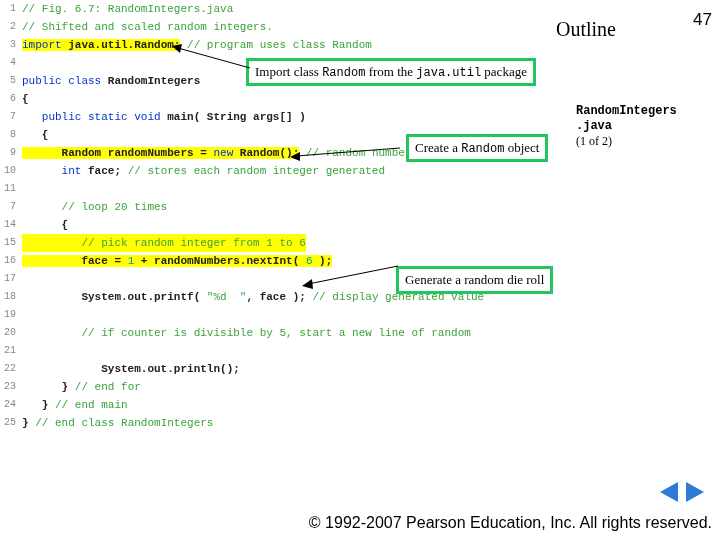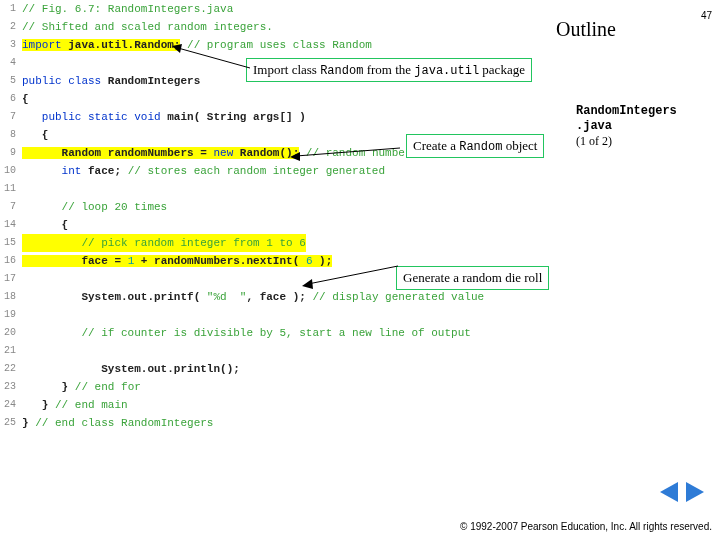--- a/index.html
+++ b/index.html
@@ -44,25 +44,25 @@
 
   .outline-title {
     position: absolute;
     top: 18px; left: 556px;
     font-family: "Times New Roman", serif;
     font-size: 20px;
   }
   .page-number {
     position: absolute;
     top: 10px; right: 8px;
-    font-size: 10px;
+    font-size: 17px;
   }
   .callout {
     position: absolute;
-    border: 1px solid #22c55e;
+    border: 3px solid #22c55e;
     background: #fff;
     font-family: "Times New Roman", serif;
     font-size: 13px;
     padding: 3px 6px;
   }
   .callout code { font-family: "Courier New", monospace; font-size: 12px; }
 
   .sidebar-info {
     position: absolute;
     top: 104px; left: 576px;
@@ -77,21 +77,21 @@
   }
 
   .arrow {
     position: absolute;
     pointer-events: none;
   }
 
   .copyright {
     position: absolute;
     bottom: 8px; right: 8px;
-    font-size: 10px;
+    font-size: 16px;
     font-family: Arial, sans-serif;
   }
 
   .nav-arrows {
     position: absolute;
     bottom: 34px; right: 14px;
   }
   .nav-tri {
     display: inline-block;
     width: 0; height: 0;
@@ -124,21 +124,21 @@
   <div class="line"><span class="gutter">9</span><span class="code"><span class="hl"><span class="id">      Random randomNumbers = </span><span class="kw">new</span><span class="id"> Random();</span></span><span class="cm"> // random number generator</span></span></div>
   <div class="line"><span class="gutter">10</span><span class="code"><span class="kw">      int</span><span class="id"> face;</span><span class="cm"> // stores each random integer generated</span></span></div>
   <div class="line"><span class="gutter">11</span></div>
   <div class="line"><span class="gutter">7</span><span class="code cm">      // loop 20 times</span></div>
   <div class="line"><span class="gutter">14</span><span class="code id">      {</span></div>
   <div class="line"><span class="gutter">15</span><span class="code hl cm">         // pick random integer from 1 to 6</span></div>
   <div class="line"><span class="gutter">16</span><span class="code"><span class="hl"><span class="id">         face = </span><span class="num">1</span><span class="id"> + randomNumbers.nextInt( </span><span class="num">6</span><span class="id"> );</span></span></span></div>
   <div class="line"><span class="gutter">17</span></div>
   <div class="line"><span class="gutter">18</span><span class="code"><span class="id">         System.out.printf( </span><span class="str">"%d  "</span><span class="id">, face );</span><span class="cm"> // display generated value</span></span></div>
   <div class="line"><span class="gutter">19</span></div>
-  <div class="line"><span class="gutter">20</span><span class="code cm">         // if counter is divisible by 5, start a new line of output</span></div>
+  <div class="line"><span class="gutter">20</span><span class="code cm">         // if counter is divisible by 5, start a new line of random</span></div>
   <div class="line"><span class="gutter">21</span></div>
   <div class="line"><span class="gutter">22</span><span class="code id">            System.out.println();</span></div>
   <div class="line"><span class="gutter">23</span><span class="code"><span class="id">      }</span><span class="cm"> // end for</span></span></div>
   <div class="line"><span class="gutter">24</span><span class="code"><span class="id">   }</span><span class="cm"> // end main</span></span></div>
   <div class="line"><span class="gutter">25</span><span class="code"><span class="id">}</span><span class="cm"> // end class RandomIntegers</span></span></div>
 </div>
 
 <div class="outline-title">Outline</div>
 <div class="page-number">47</div>
 

